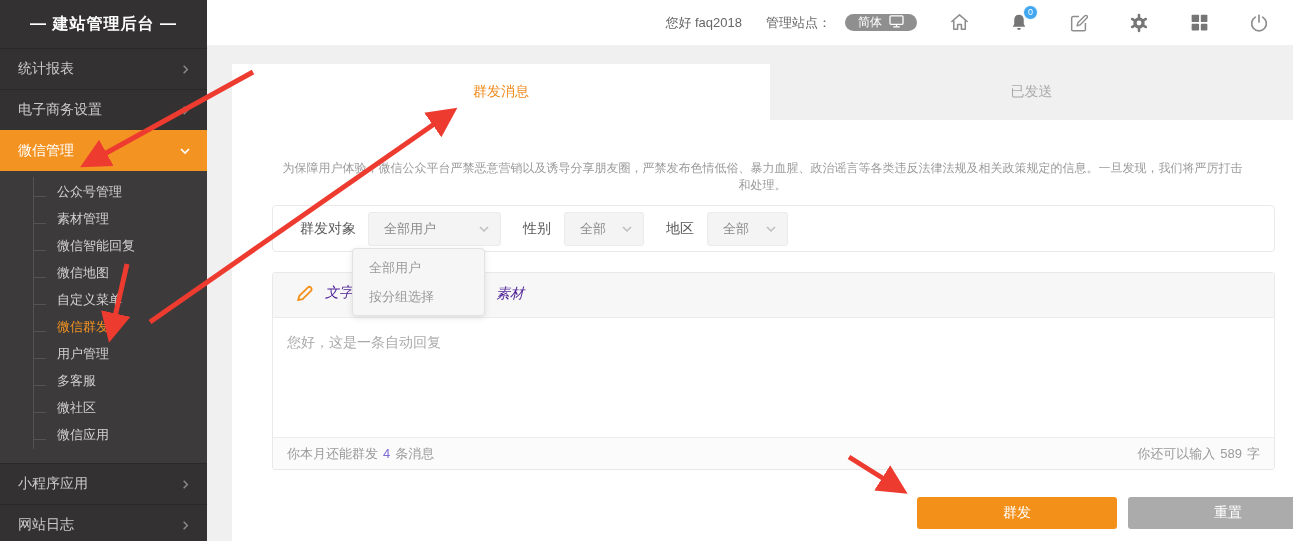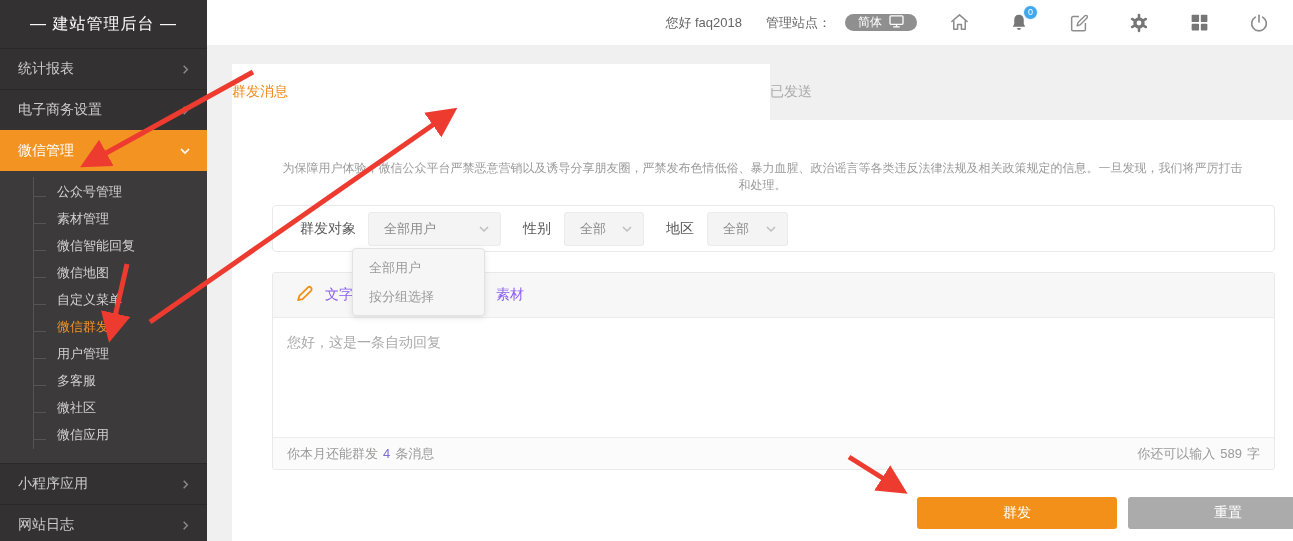--- a/index.html
+++ b/index.html
@@ -3,21 +3,21 @@
 <meta charset="utf-8">
 <style>
   * { margin:0; padding:0; box-sizing:border-box; }
   html,body { background:#e9e9e9; }
   body { font-family:"Liberation Sans","DejaVu Sans",sans-serif; }
   #app { position:relative; width:1293px; height:541px; background:#f0f0f0; overflow:hidden; }
 
   
   .sidebar { position:absolute; left:0; top:0; width:207px; height:541px; background:#343132; z-index:2; }
   .sb-title { height:48px; display:flex; align-items:center; justify-content:center;
-              color:#fff; font-size:16px; font-weight:normal; letter-spacing:1px; }
+              color:#fff; font-size:16px; font-weight:bold; letter-spacing:1px; }
   .sb-item { height:41px; display:flex; align-items:center; justify-content:space-between;
              padding:0 16px 0 18px; color:#cbcbcb; font-size:14px; border-top:1px solid #2b2829; cursor:pointer; }
   .sb-item .chev { display:flex; }
   .sb-item.active { background:#f39322; color:#fff; border-top-color:#f39322; }
   .submenu { position:relative; background:#3d3a3b; padding:12px 0 10px 0; }
   .submenu .guide { position:absolute; left:33px; top:6px; bottom:14px; width:1px; background:#565354; }
   .sub-item { position:relative; height:27px; display:flex; 
               padding-left:57px; color:#d2d2d2; font-size:13px; cursor:pointer; }
   .sub-item::before { content:""; position:absolute; left:33px; top:13px; width:13px; height:1px; background:#565354; }
   .sub-item.active { color:#f39322; }
@@ -32,21 +32,21 @@
                border-radius:13px; padding:0 13px; font-size:12px; cursor:pointer; margin-right:30px; }
   .top-icons { display:flex; align-items:center; gap:36px; margin-right:22px; }
   .tico { position:relative; width:24px; height:24px; display:flex; align-items:center; justify-content:center; cursor:pointer; }
   .badge { position:absolute; top:-6px; right:-7px; min-width:15px; height:15px; border-radius:8px;
            background:#41a7ee; color:#fff; font-size:9px; display:flex; align-items:center; justify-content:center;
            border:1px solid #fff; padding:0 3px; }
 
   
   .panel { position:absolute; left:232px; top:64px; width:1061px; height:477px; background:#fff; z-index:1; }
   .tabbar { position:absolute; left:0; top:0; width:100%; height:56px; display:flex; }
-  .tab { flex:none; display:flex; align-items:center; font-size:14px; cursor:pointer; }
+  .tab { flex:none; display:flex; align-items:center; justify-content:center; font-size:14px; cursor:pointer; }
   .tab.active { width:538px; background:#fff; color:#f08a1d; }
   .tab.inactive { width:523px; background:#f0f0f0; color:#a9a9a9; }
 
   .notice { position:absolute; left:0; top:96px; width:100%; padding:0 45px; text-align:center;
             color:#9b9b9b; font-size:12px; }
 
   .form-row { position:absolute; left:40px; top:141px; width:1003px; height:47px;
               border:1px solid #e9e9e9; border-radius:4px; display:flex; align-items:center; padding-left:27px; background:#fff; }
   .f-label { color:#595959; font-size:14px; }
   .select { height:34px; background:#f4f4f4; border:1px solid #ebebeb; border-radius:3px;
@@ -60,21 +60,21 @@
   .dropdown { position:absolute; left:120px; top:184px; width:133px; background:#f6f6f6;
               border:1px solid #e2e2e2; border-radius:4px; box-shadow:0 2px 6px rgba(0,0,0,.10);
               z-index:6; padding:4px 0; }
   .dd-item { height:29px; display:flex; align-items:center; padding-left:16px;
              color:#9a9a9a; font-size:13px; cursor:pointer; }
 
   .editor { position:absolute; left:40px; top:208px; width:1003px; height:198px;
             border:1px solid #e9e9e9; border-radius:3px; background:#fff; }
   .ed-tabs { height:45px; background:#f7f7f7; border-bottom:1px solid #ececec;
              display:flex; align-items:center; padding-left:22px; border-radius:3px 3px 0 0; }
-  .ed-tab { display:flex; align-items:center; gap:11px; cursor:pointer; font-size:14px; color:#8b5cf6; }
+  .ed-tab { display:flex; gap:11px; cursor:pointer; font-size:14px; color:#4c1d95;font-style:italic; }
   .ed-tab.mat { margin-left:111px; }
   .ed-body { height:119px; padding:16px 14px; color:#a9a9a9; font-size:14px; cursor:text; }
   .ed-status { height:32px; background:#fbfbfb; border-top:1px solid #ededed;
                display:flex; align-items:center; justify-content:space-between; padding:0 14px;
                color:#9a9a9a; font-size:13px; border-radius:0 0 3px 3px; }
   .num-quota { color:#7c6bd8; margin:0 5px; }
   .num-remaining { margin:0 5px; }
 
   .btn-row { position:absolute; left:685px; top:433px; display:flex; gap:11px; }
   .btn { width:200px; height:32px; border:none; border-radius:3px; color:#fff; font-size:14px;

